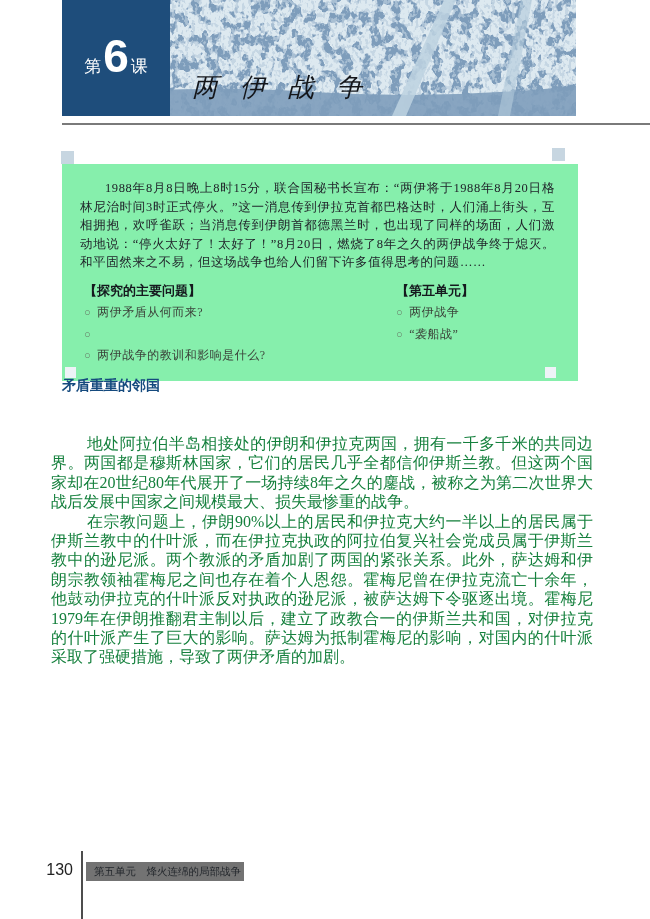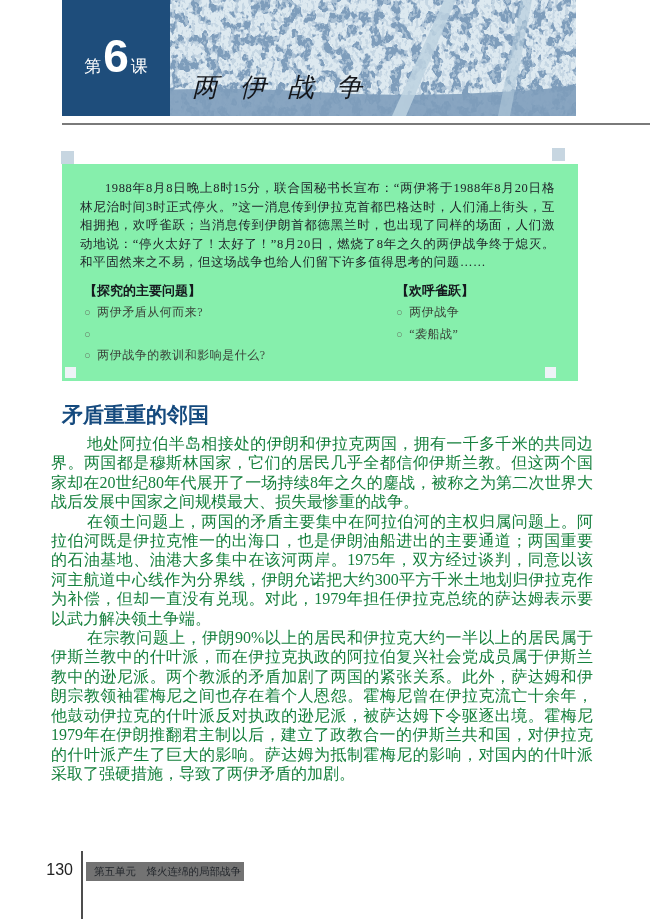--- a/index.html
+++ b/index.html
@@ -67,23 +67,23 @@
   .qa-item .bullet{
     color:#667a66;font-size:11px;margin-right:6px;line-height:21.5px;
   }
 
   .corner-sq{position:absolute;}
   .sq-blue{width:13px;height:13px;background:#c7d6e1;}
   .sq-white{width:11px;height:11px;background:#eef3f7;}
 
   
   .section-heading{
-    position:absolute;left:62px;top:401px;
+    position:absolute;left:62px;top:377px;
     font-family:"Liberation Sans","DejaVu Sans",sans-serif;
-    font-weight:bold;font-size:21px;color:#154a7e;
+    font-weight:bold;font-size:14px;color:#154a7e;
   }
   .body-text{
     position:absolute;left:51px;top:434px;width:542px;
     font-size:16px;line-height:19.4px;color:#15803d;
     text-align:justify;
   }
   .body-text p{margin:0;text-indent:36px;}
 
   
   .page-number{
@@ -153,21 +153,21 @@
         </div>
         <div class="qa-item">
           <span class="bullet">○</span>
         </div>
         <div class="qa-item">
           <span class="bullet">○</span>
           <span>两伊战争的教训和影响是什么?</span>
         </div>
       </div>
       <div class="qa-col-right">
-        <div class="qa-title">【欢呼雀跃】</div>
+        <div class="qa-title">【第五单元】</div>
         <div class="qa-item">
           <span class="bullet">○</span>
           <span>两伊战争</span>
         </div>
         <div class="qa-item">
           <span class="bullet">○</span>
           <span>“袭船战”</span>
         </div>
       </div>
     </div>
@@ -175,21 +175,20 @@
 
   <div class="corner-sq sq-blue" style="left:61px;top:151px;"></div>
   <div class="corner-sq sq-blue" style="left:552px;top:148px;"></div>
   <div class="corner-sq sq-white" style="left:65px;top:367px;"></div>
   <div class="corner-sq sq-white" style="left:545px;top:367px;"></div>
 
   <div class="section-heading">矛盾重重的邻国</div>
 
   <div class="body-text">
     <p>地处阿拉伯半岛相接处的伊朗和伊拉克两国，拥有一千多千米的共同边界。两国都是穆斯林国家，它们的居民几乎全都信仰伊斯兰教。但这两个国家却在20世纪80年代展开了一场持续8年之久的鏖战，被称之为第二次世界大战后发展中国家之间规模最大、损失最惨重的战争。</p>
-    <p>在领土问题上，两国的矛盾主要集中在阿拉伯河的主权归属问题上。阿拉伯河既是伊拉克惟一的出海口，也是伊朗油船进出的主要通道；两国重要的石油基地、油港大多集中在该河两岸。1975年，双方经过谈判，同意以该河主航道中心线作为分界线，伊朗允诺把大约300平方千米土地划归伊拉克作为补偿，但却一直没有兑现。对此，1979年担任伊拉克总统的萨达姆表示要以武力解决领土争端。</p>
     <p>在宗教问题上，伊朗90%以上的居民和伊拉克大约一半以上的居民属于伊斯兰教中的什叶派，而在伊拉克执政的阿拉伯复兴社会党成员属于伊斯兰教中的逊尼派。两个教派的矛盾加剧了两国的紧张关系。此外，萨达姆和伊朗宗教领袖霍梅尼之间也存在着个人恩怨。霍梅尼曾在伊拉克流亡十余年，他鼓动伊拉克的什叶派反对执政的逊尼派，被萨达姆下令驱逐出境。霍梅尼1979年在伊朗推翻君主制以后，建立了政教合一的伊斯兰共和国，对伊拉克的什叶派产生了巨大的影响。萨达姆为抵制霍梅尼的影响，对国内的什叶派采取了强硬措施，导致了两伊矛盾的加剧。</p>
   </div>
 
   <div class="page-number">130</div>
   <div class="footer-vline"></div>
   <div class="unit-bar">第五单元　烽火连绵的局部战争</div>
 
 </div>
 
 </body></html>

